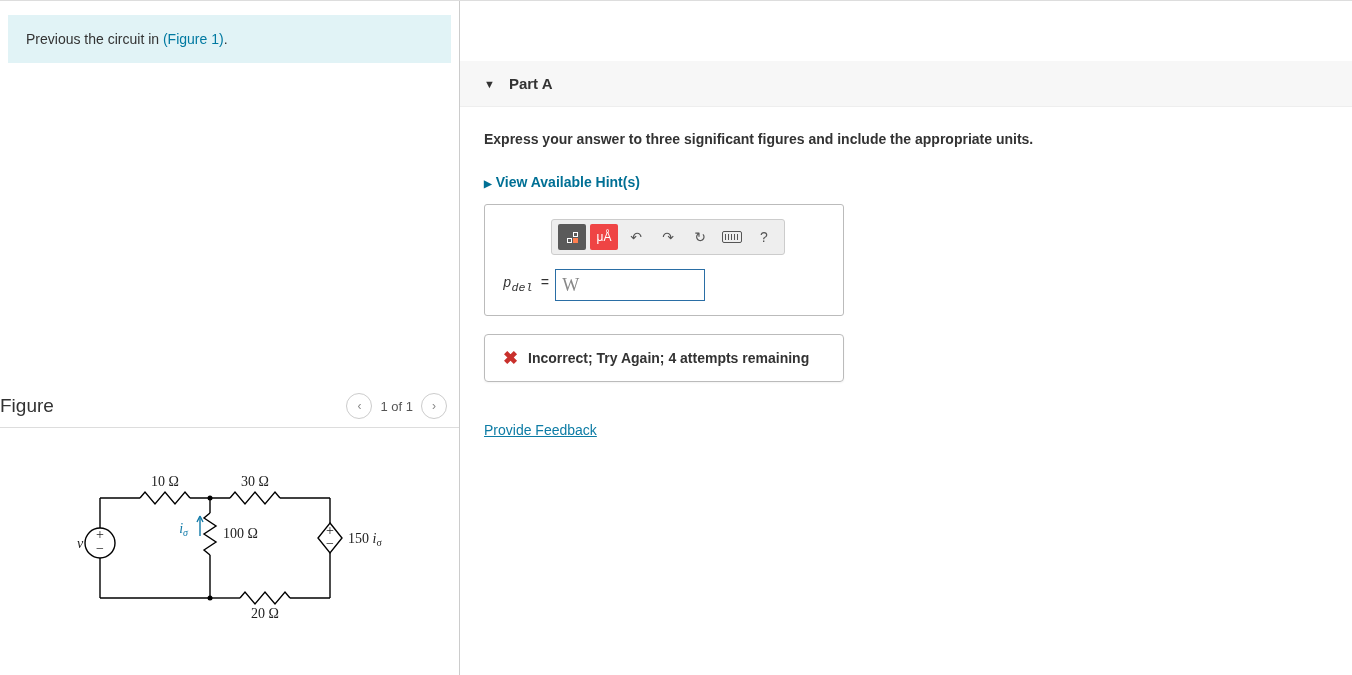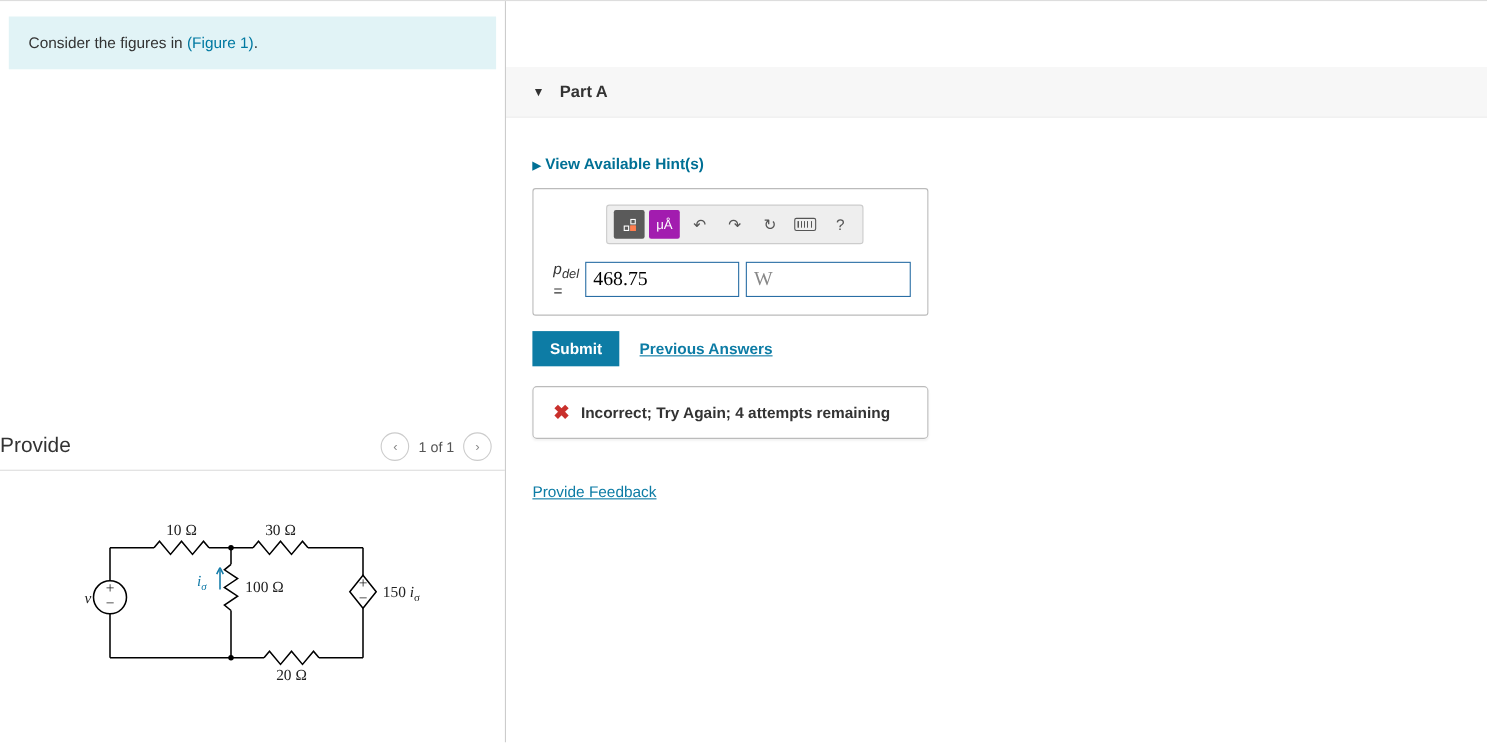--- a/index.html
+++ b/index.html
@@ -72,28 +72,28 @@
     background: #eeeeee; border:1px solid #ccc; border-radius:3px;
     padding: 4px 6px; display:flex; align-items:center; gap:4px;
     width:fit-content; margin-left:48px;
   }
   .tb-btn {
     min-width:28px; height:26px; border:none; background:transparent;
     display:inline-flex; align-items:center; justify-content:center;
     cursor:pointer; color:#555; font-size:14px; padding:0 4px;
   }
   .tb-btn.dark { background:#5a5a5a; border-radius:2px; color:#fff; padding:2px 4px;}
-  .tb-btn.dark2 { background:#a21caf; border-radius:2px; color:#fff; font-size:12px; padding:2px 5px;}
+  .tb-btn.dark2 { background:#ef4444; border-radius:2px; color:#fff; font-size:12px; padding:2px 5px;}
   .tb-icon-tmpl { display:flex; gap:1px; align-items:flex-end;}
   .tb-icon-tmpl .sq{width:5px;height:5px;border:1px solid #fff;}
   .tb-icon-tmpl .sq.fill{background:#ff7f50;border-color:#ff7f50;}
   .kbd-icon{border:1px solid #555;border-radius:2px;width:20px;height:12px;display:inline-block;position:relative;}
   .kbd-icon:before{content:"";position:absolute;left:2px;top:2px;right:2px;bottom:2px;background:repeating-linear-gradient(90deg,#555 0 1px,transparent 1px 3px);}
   .answer-row { display:flex; align-items:center; gap:6px;}
-  .answer-label { font-style: italic; font-size:14px; color:#333; font-family: Liberation Sans, sans-serif;}
+  .answer-label { font-style: italic; font-size:14px; color:#333; font-family: Liberation Mono, monospace;}
   .answer-input, .units-input {
     border:1px solid #2a6ea5; height:32px; font-size:18px; padding:2px 6px;
     font-family: Georgia, serif;
   }
   .answer-input { width:140px; }
   .units-input { width:150px; color:#888;}
   .submit-row { margin-top:14px; display:flex; align-items:center; gap:18px;}
   .submit-btn { background:#0d7ca5; color:#fff; border:none; padding:8px 16px; font-weight:bold; cursor:pointer; font-size:14px;}
   .prev-answers { color:#0d7ca5; font-weight:bold; text-decoration:underline; cursor:pointer; font-size:14px;}
   .feedback-box {
@@ -110,25 +110,25 @@
   .ckt-sub{font-size:10px;}
   .ckt-isigma{fill:#117aa8;font-style:italic;}
 </style>
 </head>
 <body>
 
 <div class="page">
 
   <div class="left-col">
     <div class="prompt-box">
-      <span>Consider the figures in </span><a href="#">(Figure 1)</a><span>.</span>
+      <span>Previous the circuit in </span><a href="#">(Figure 1)</a><span>.</span>
     </div>
 
     <div class="figure-header">
-      <div class="figure-title">Provide</div>
+      <div class="figure-title">Figure</div>
       <div class="pager">
         <button class="pager-btn">‹</button>
         <span>1 of 1</span>
         <button class="pager-btn">›</button>
       </div>
     </div>
 
     <div class="circuit-wrap">
       <svg width="320" height="160" viewBox="0 0 320 160">
 
@@ -190,20 +190,21 @@
     </div>
   </div>
 
   <div class="right-col">
     <div class="part-header">
       <span class="caret-down">▼</span>
       <span class="part-title">Part A</span>
     </div>
 
     <div class="part-body">
+      <p class="instr"><b>Express your answer to three significant figures and include the appropriate units.</b></p>
       <span class="hints-link"><span class="tri">▶</span><span>View Available Hint(s)</span></span>
 
       <div class="answer-box">
         <div class="toolbar">
           <button class="tb-btn dark" title="Templates">
             <span class="tb-icon-tmpl">
               <span class="sq"></span>
                 <span style="display:flex;flex-direction:column;gap:1px;">
                   <span class="sq"></span>
                   <span class="sq fill"></span>
@@ -214,29 +215,24 @@
           <button class="tb-btn" title="Undo">↶</button>
           <button class="tb-btn" title="Redo">↷</button>
           <button class="tb-btn" title="Reset">↻</button>
           <button class="tb-btn" title="Keyboard">
               <span class="kbd-icon"></span>
             </button>
           <button class="tb-btn">?</button>
         </div>
         <div class="answer-row">
           <span class="answer-label"><i>p</i><sub>del</sub> =</span>
-          <input class="answer-input" value="468.75" style="">
           <input class="units-input" value="W" style="">
         </div>
       </div>
 
-      <div class="submit-row">
-        <button class="submit-btn">Submit</button>
-        <span class="prev-answers">Previous Answers</span>
-      </div>
 
       <div class="feedback-box">
         <span class="x-icon">✖</span>
         <span class="feedback-text">Incorrect; Try Again; 4 attempts remaining</span>
       </div>
 
       <div class="provide-feedback">Provide Feedback</div>
     </div>
   </div>
 </div>

